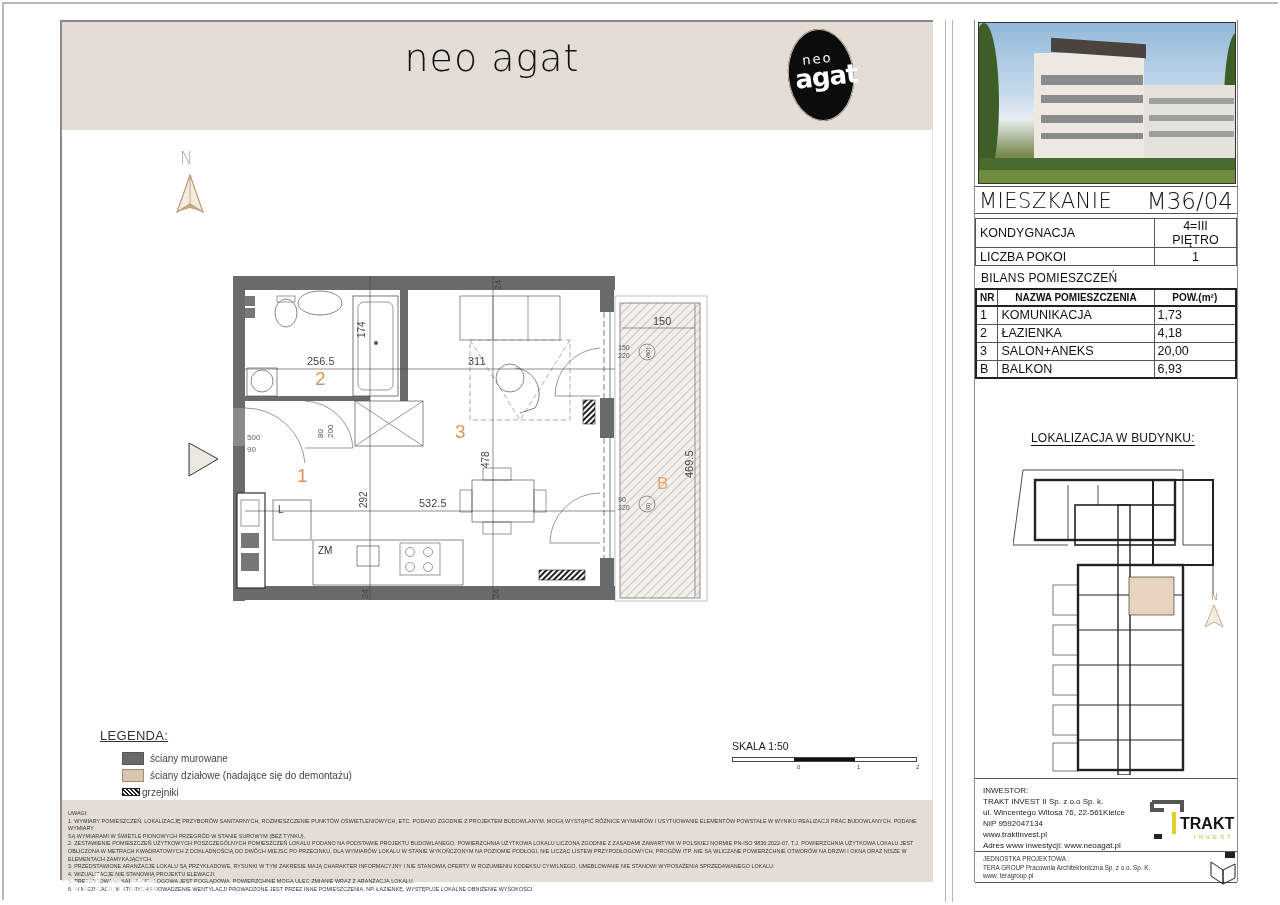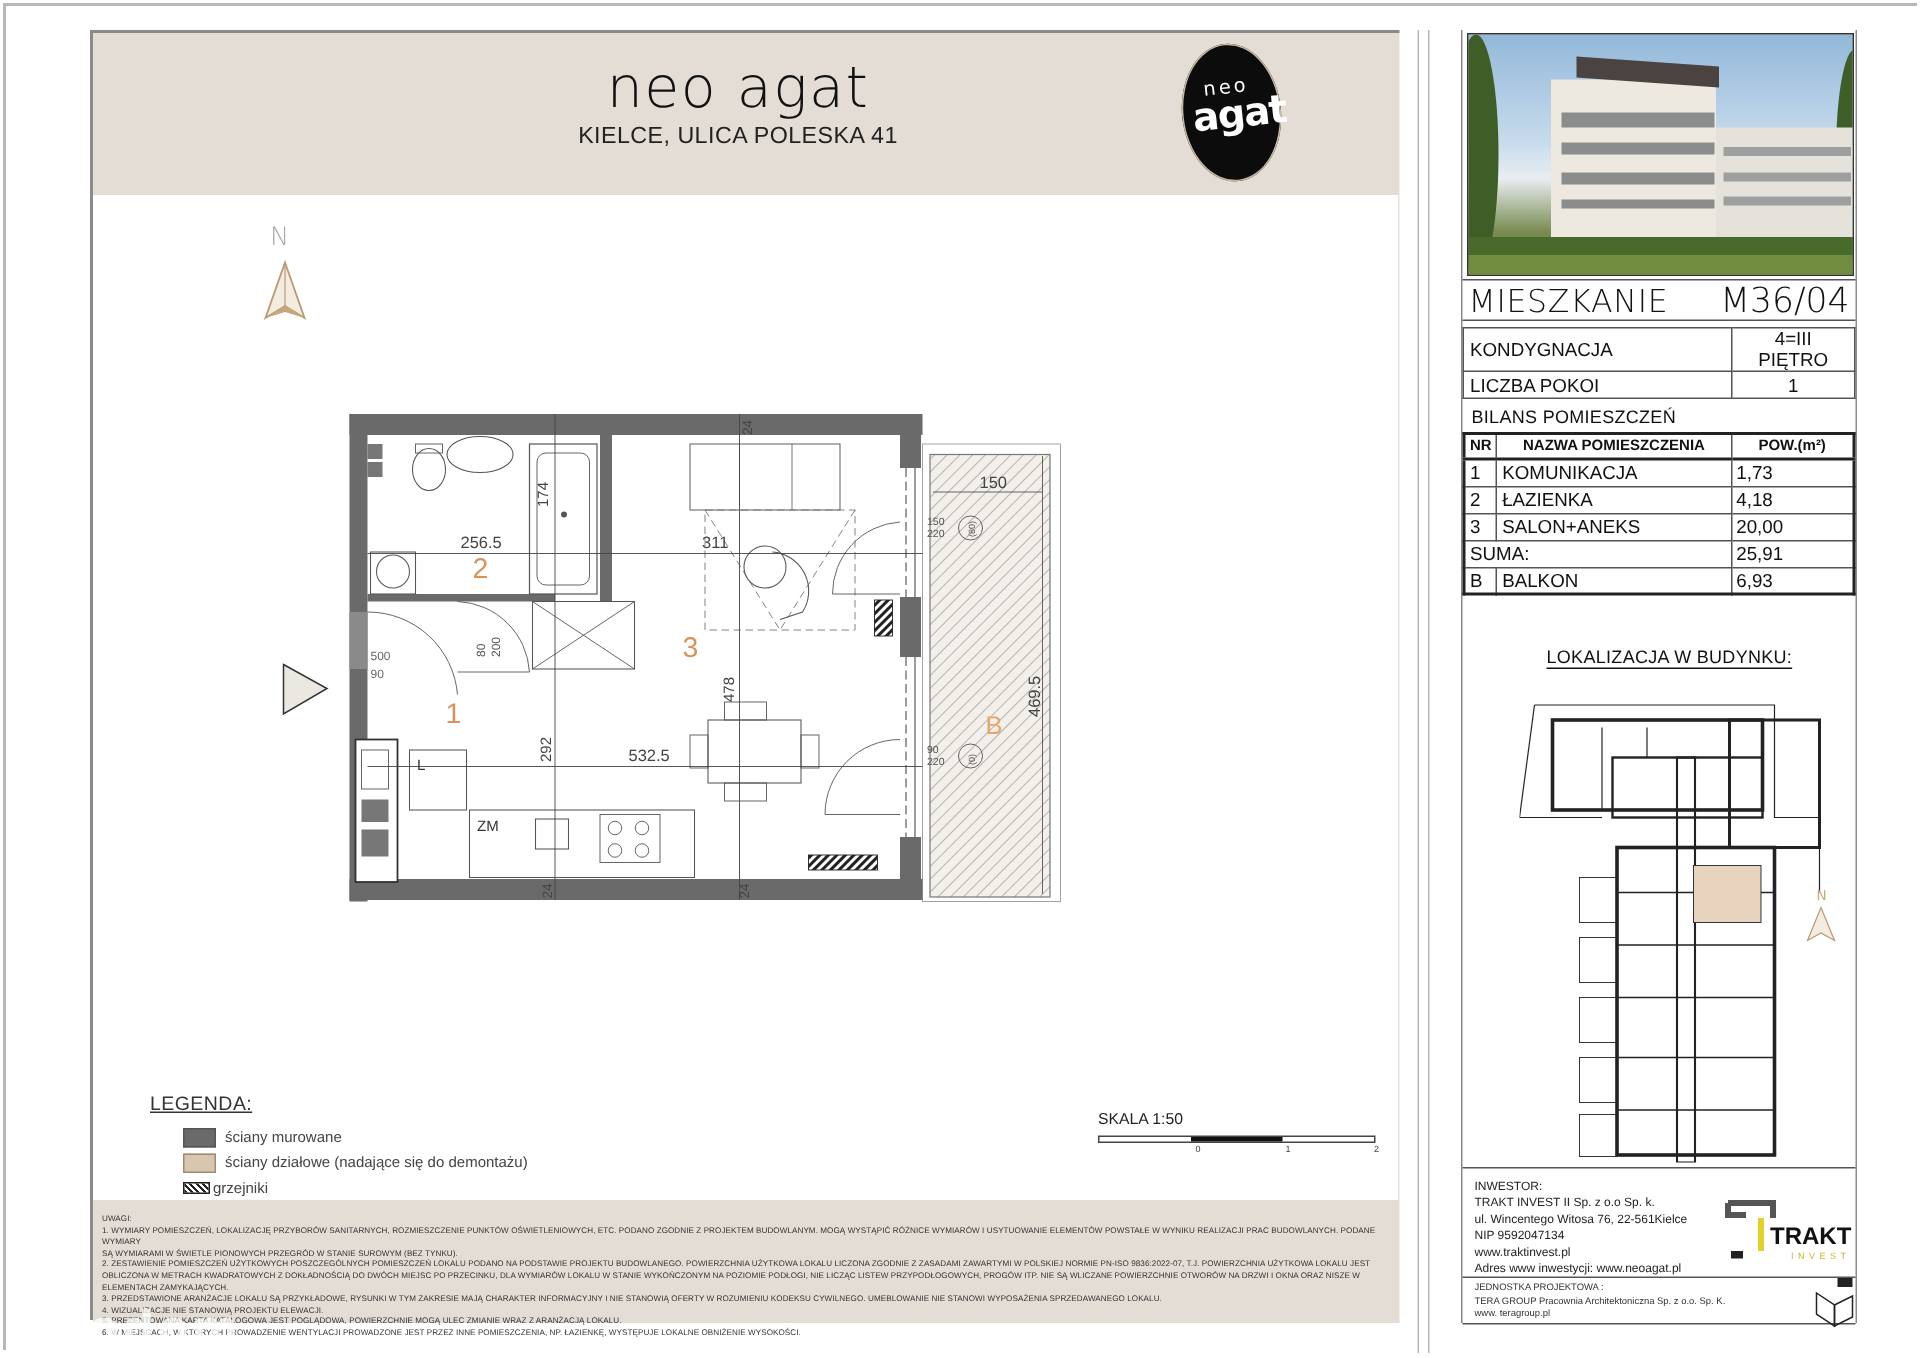--- a/index.html
+++ b/index.html
@@ -74,21 +74,20 @@
 </style>
 </head>
 <body>
 
 <div class="page">
   <div class="outer-frame"></div>
 
   <div class="left-sheet">
     <div class="header-band">
       <div class="brand-title">neo agat</div>
-      <div class="brand-sub">KIELCE, ULICA POLESKA 41</div>
       <div class="logo">
         <span class="logo-neo">neo</span>
         <span class="logo-agat">agat</span>
       </div>
     </div>
 
     <div class="plan-area"></div>
 
     <div class="notes">
       <div>UWAGI:</div>
@@ -328,24 +327,20 @@
       </tr>
       <tr>
         <td class="nr">2</td>
         <td>ŁAZIENKA</td>
         <td class="area">4,18</td>
       </tr>
       <tr>
         <td class="nr">3</td>
         <td>SALON+ANEKS</td>
         <td class="area">20,00</td>
-      </tr>
-      <tr>
-        <td colspan="2">SUMA:</td>
-        <td class="area">25,91</td>
       </tr>
       <tr>
         <td class="nr">B</td>
         <td>BALKON</td>
         <td class="area">6,93</td>
       </tr>
     </tbody>
       </table>
 
     <div class="lok-title">LOKALIZACJA W BUDYNKU:</div>

